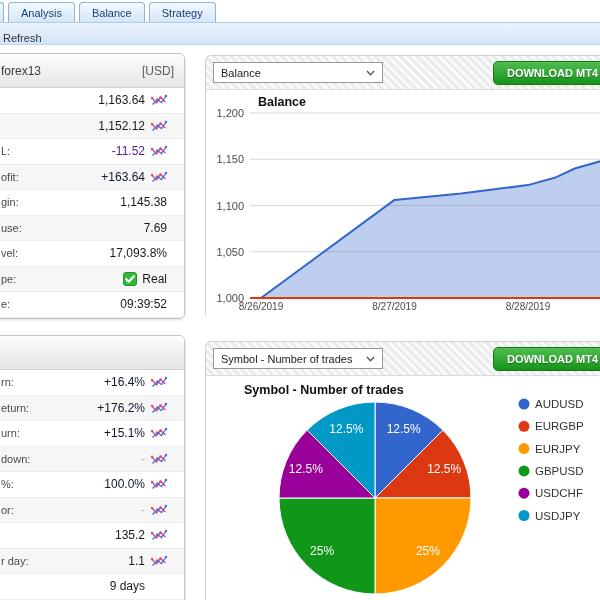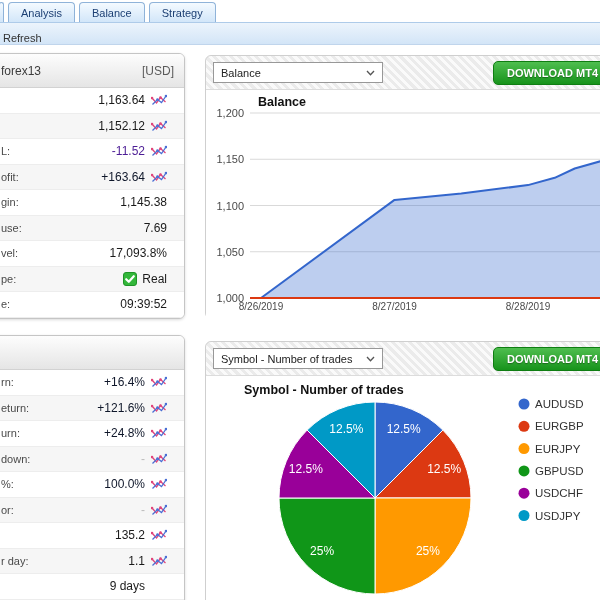--- a/index.html
+++ b/index.html
@@ -190,37 +190,37 @@
             <circle cx="9.5" cy="3.5" r="1.3" fill="#e0457b"></circle>
             <polyline points="1.5,10.5 6.5,5.5 10.5,8.5 15,2" stroke="#4a6fd4" fill="none" stroke-width="1.3"></polyline>
             <circle cx="6.5" cy="5.5" r="1.3" fill="#4a6fd4"></circle>
             <circle cx="15" cy="2" r="1.3" fill="#4a6fd4"></circle>
           </svg>
         </span>
       </div>
       <div class="row">
         <span>eturn:</span>
         <span class="rvalue c-green">
-          <span>+121.6%</span>
+          <span>+176.2%</span>
         </span>
         <span class="ricon">
           <svg width="16" height="12" viewBox="0 0 16 12">
             <polyline points="1,4 5.5,9 9.5,3.5 14.5,8" stroke="#e0457b" fill="none" stroke-width="1.3"></polyline>
             <circle cx="1" cy="4" r="1.3" fill="#e0457b"></circle>
             <circle cx="9.5" cy="3.5" r="1.3" fill="#e0457b"></circle>
             <polyline points="1.5,10.5 6.5,5.5 10.5,8.5 15,2" stroke="#4a6fd4" fill="none" stroke-width="1.3"></polyline>
             <circle cx="6.5" cy="5.5" r="1.3" fill="#4a6fd4"></circle>
             <circle cx="15" cy="2" r="1.3" fill="#4a6fd4"></circle>
           </svg>
         </span>
       </div>
       <div class="row">
         <span>urn:</span>
         <span class="rvalue c-green">
-          <span>+24.8%</span>
+          <span>+15.1%</span>
         </span>
         <span class="ricon">
           <svg width="16" height="12" viewBox="0 0 16 12">
             <polyline points="1,4 5.5,9 9.5,3.5 14.5,8" stroke="#e0457b" fill="none" stroke-width="1.3"></polyline>
             <circle cx="1" cy="4" r="1.3" fill="#e0457b"></circle>
             <circle cx="9.5" cy="3.5" r="1.3" fill="#e0457b"></circle>
             <polyline points="1.5,10.5 6.5,5.5 10.5,8.5 15,2" stroke="#4a6fd4" fill="none" stroke-width="1.3"></polyline>
             <circle cx="6.5" cy="5.5" r="1.3" fill="#4a6fd4"></circle>
             <circle cx="15" cy="2" r="1.3" fill="#4a6fd4"></circle>
           </svg>

